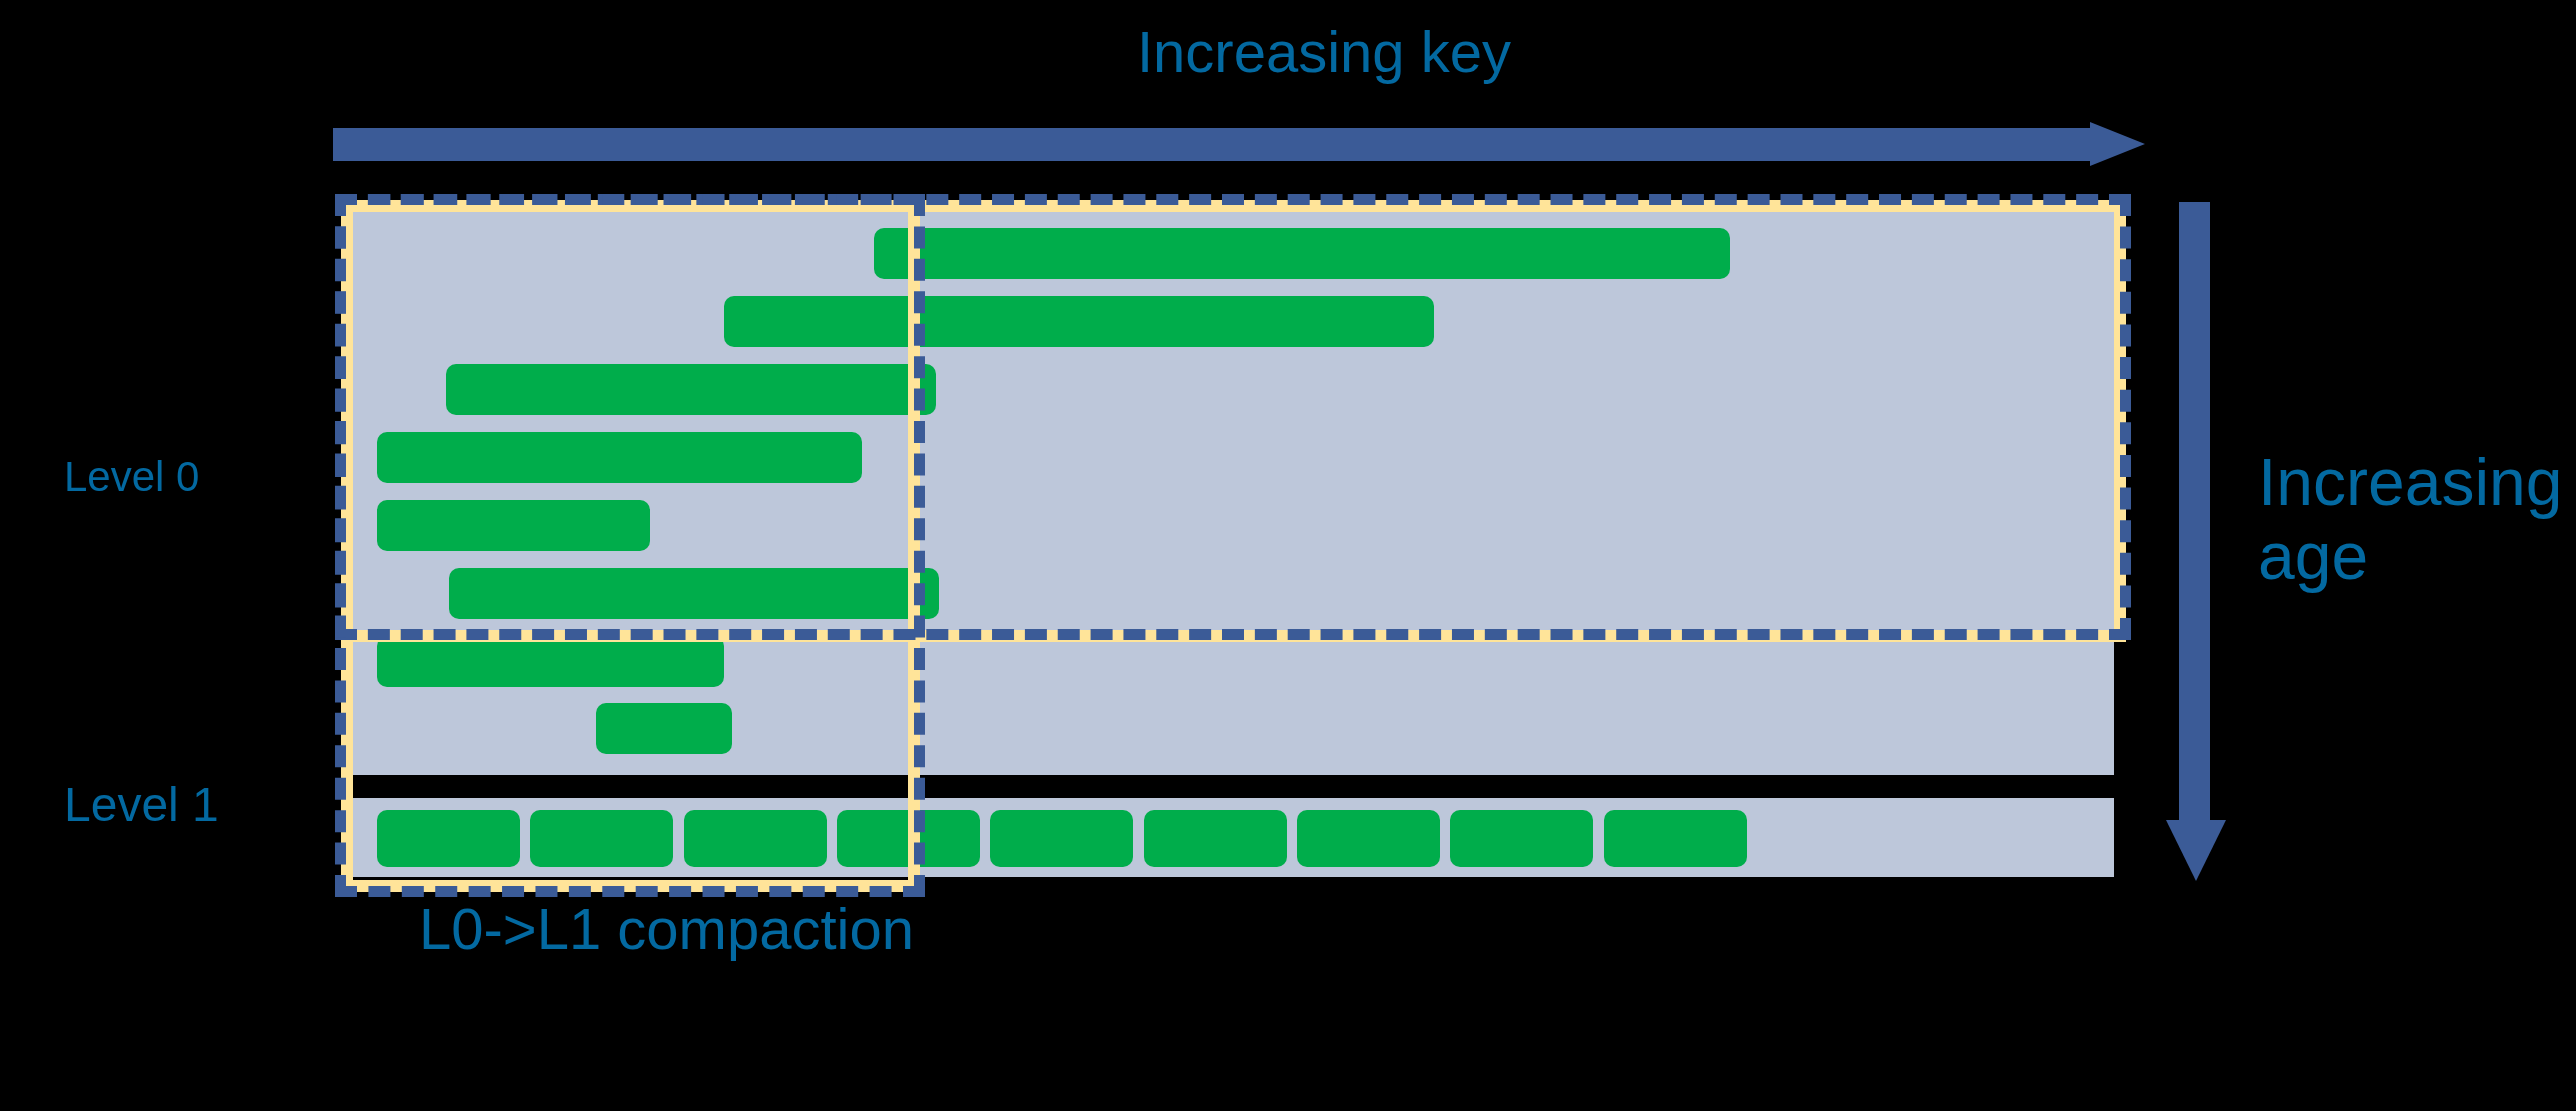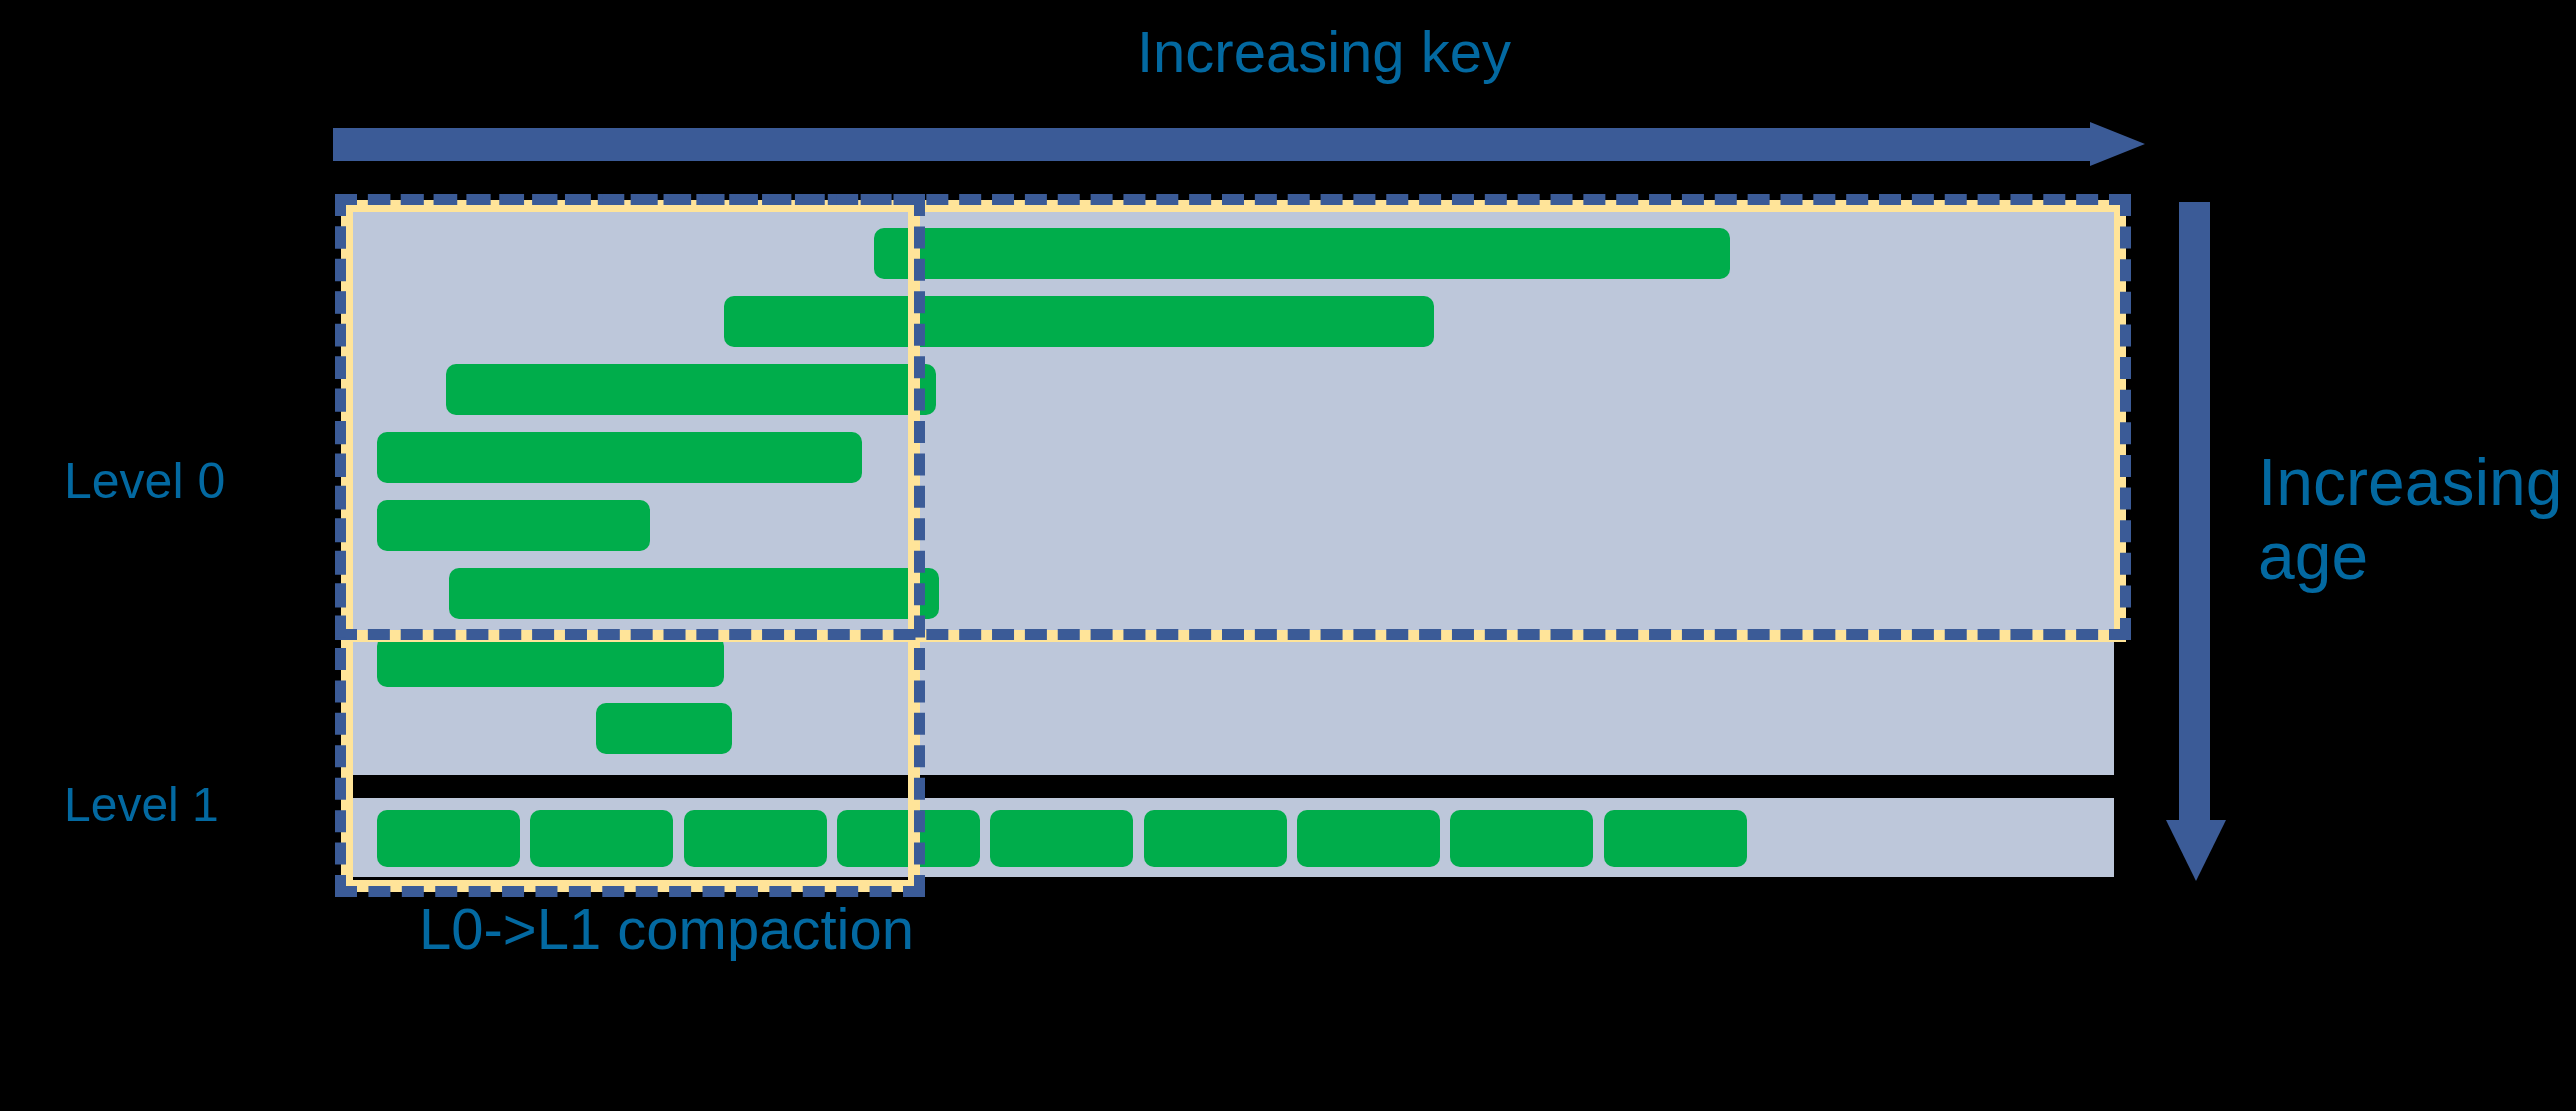--- a/index.html
+++ b/index.html
@@ -30,21 +30,21 @@
   }
   #title-increasing-key {
     left: 0; top: 20px;
     width: 2576px;
     text-align: center;
     font-size: 58px;
     white-space: normal;
   }
   #label-level0 {
     left: 28px; top: 453px;
-    font-size: 50px;
+    font-size: 42px;
   }
   #label-level1 {
     left: 28px; top: 778px;
     font-size: 48px;
   }
   #label-l0l0 {
     left: 1684px; top: 416px;
     width: 439px;
     text-align: center;
     font-size: 58px;

